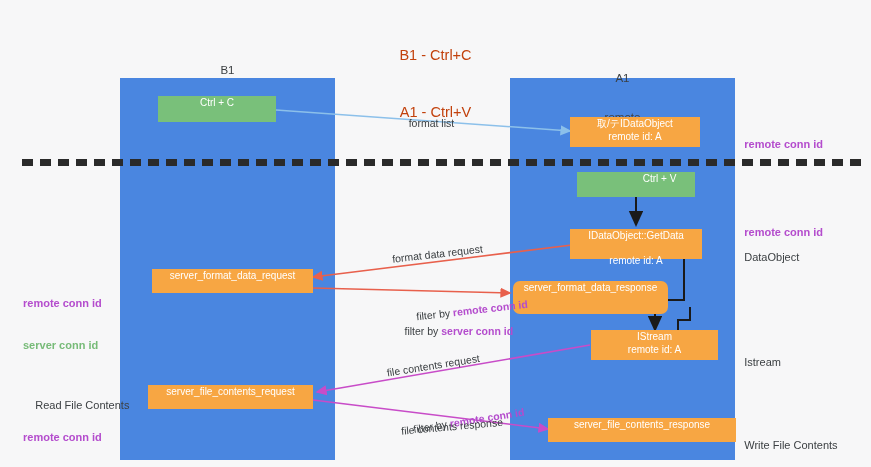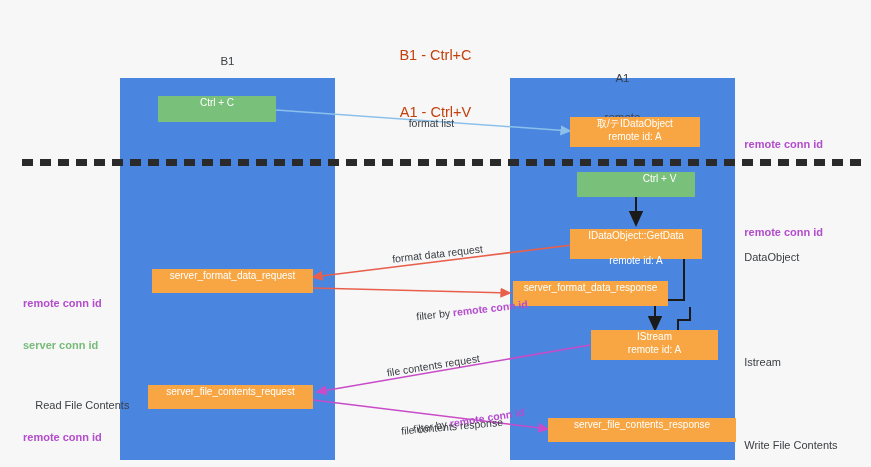--- a/index.html
+++ b/index.html
@@ -137,21 +137,21 @@
 
   <svg class="divider-dash" viewBox="0 0 871 7">
     <line x1="22" y1="3.5" x2="866" y2="3.5" stroke="#2a2a2a" stroke-width="7" stroke-dasharray="11 7" stroke-linecap="butt"></line>
   </svg>
 
   <div class="title-block">
     <div>B1 - Ctrl+C</div>
     <div>A1 - Ctrl+V</div>
   </div>
 
-  <div class="col-head" style="left:120px; top:29px; width:215px;">
+  <div class="col-head" style="left:120px; top:38px; width:215px;">
     <div>B1</div>
     <div>connection</div>
   </div>
   <div class="col-head" style="left:510px; top:46px; width:225px;">
     <div>A1</div>
     <div>remote</div>
   </div>
 
   <div class="node green" style="left:158px; top:96px; width:118px; height:26px;">
     <span>Ctrl + C</span>
@@ -168,21 +168,21 @@
 
   <div class="node orange" style="left:570px; top:229px; width:132px; height:30px;gap:12px;">
     <span>IDataObject::GetData</span>
     <span>remote id: A</span>
   </div>
 
   <div class="node orange" style="left:152px; top:269px; width:161px; height:24px;">
     <span>server_format_data_request</span>
   </div>
 
-  <div class="node orange" style="left:513px; top:281px; width:155px; height:25px;">
+  <div class="node orange" style="left:513px; top:281px; width:155px; height:33px;border-radius:7px;">
     <span>server_format_data_response</span>
   </div>
 
   <div class="node orange" style="left:591px; top:330px; width:127px; height:30px;">
     <span>IStream</span>
     <span>remote id: A</span>
   </div>
 
   <div class="node orange" style="left:148px; top:385px; width:165px; height:24px;">
     <span>server_file_contents_request</span>
@@ -197,20 +197,23 @@
   </div>
 
   <div class="edge-label rot-neg" style="left:388px; top:222px; transform: rotate(-6.5deg);">
     <div>format data request</div>
     <div>
       <span>filter by </span><b class="c-remote">remote conn id</b>
     </div>
   </div>
 
   <div class="edge-label" style="left:387px; top:274px;">
+    <div style="margin-top:5px;">
+      <span>filter by </span><b class="c-server-purple">server conn id</b>
+    </div>
   </div>
 
   <div class="edge-label rot-neg" style="left:381px; top:336px; transform: rotate(-9deg);">
     <div>file contents request</div>
     <div>
       <span>filter by </span><b class="c-remote">remote conn id</b>
     </div>
   </div>
 
   <div class="edge-label rot-neg" style="left:374px; top:396px; transform: rotate(-5deg);">

